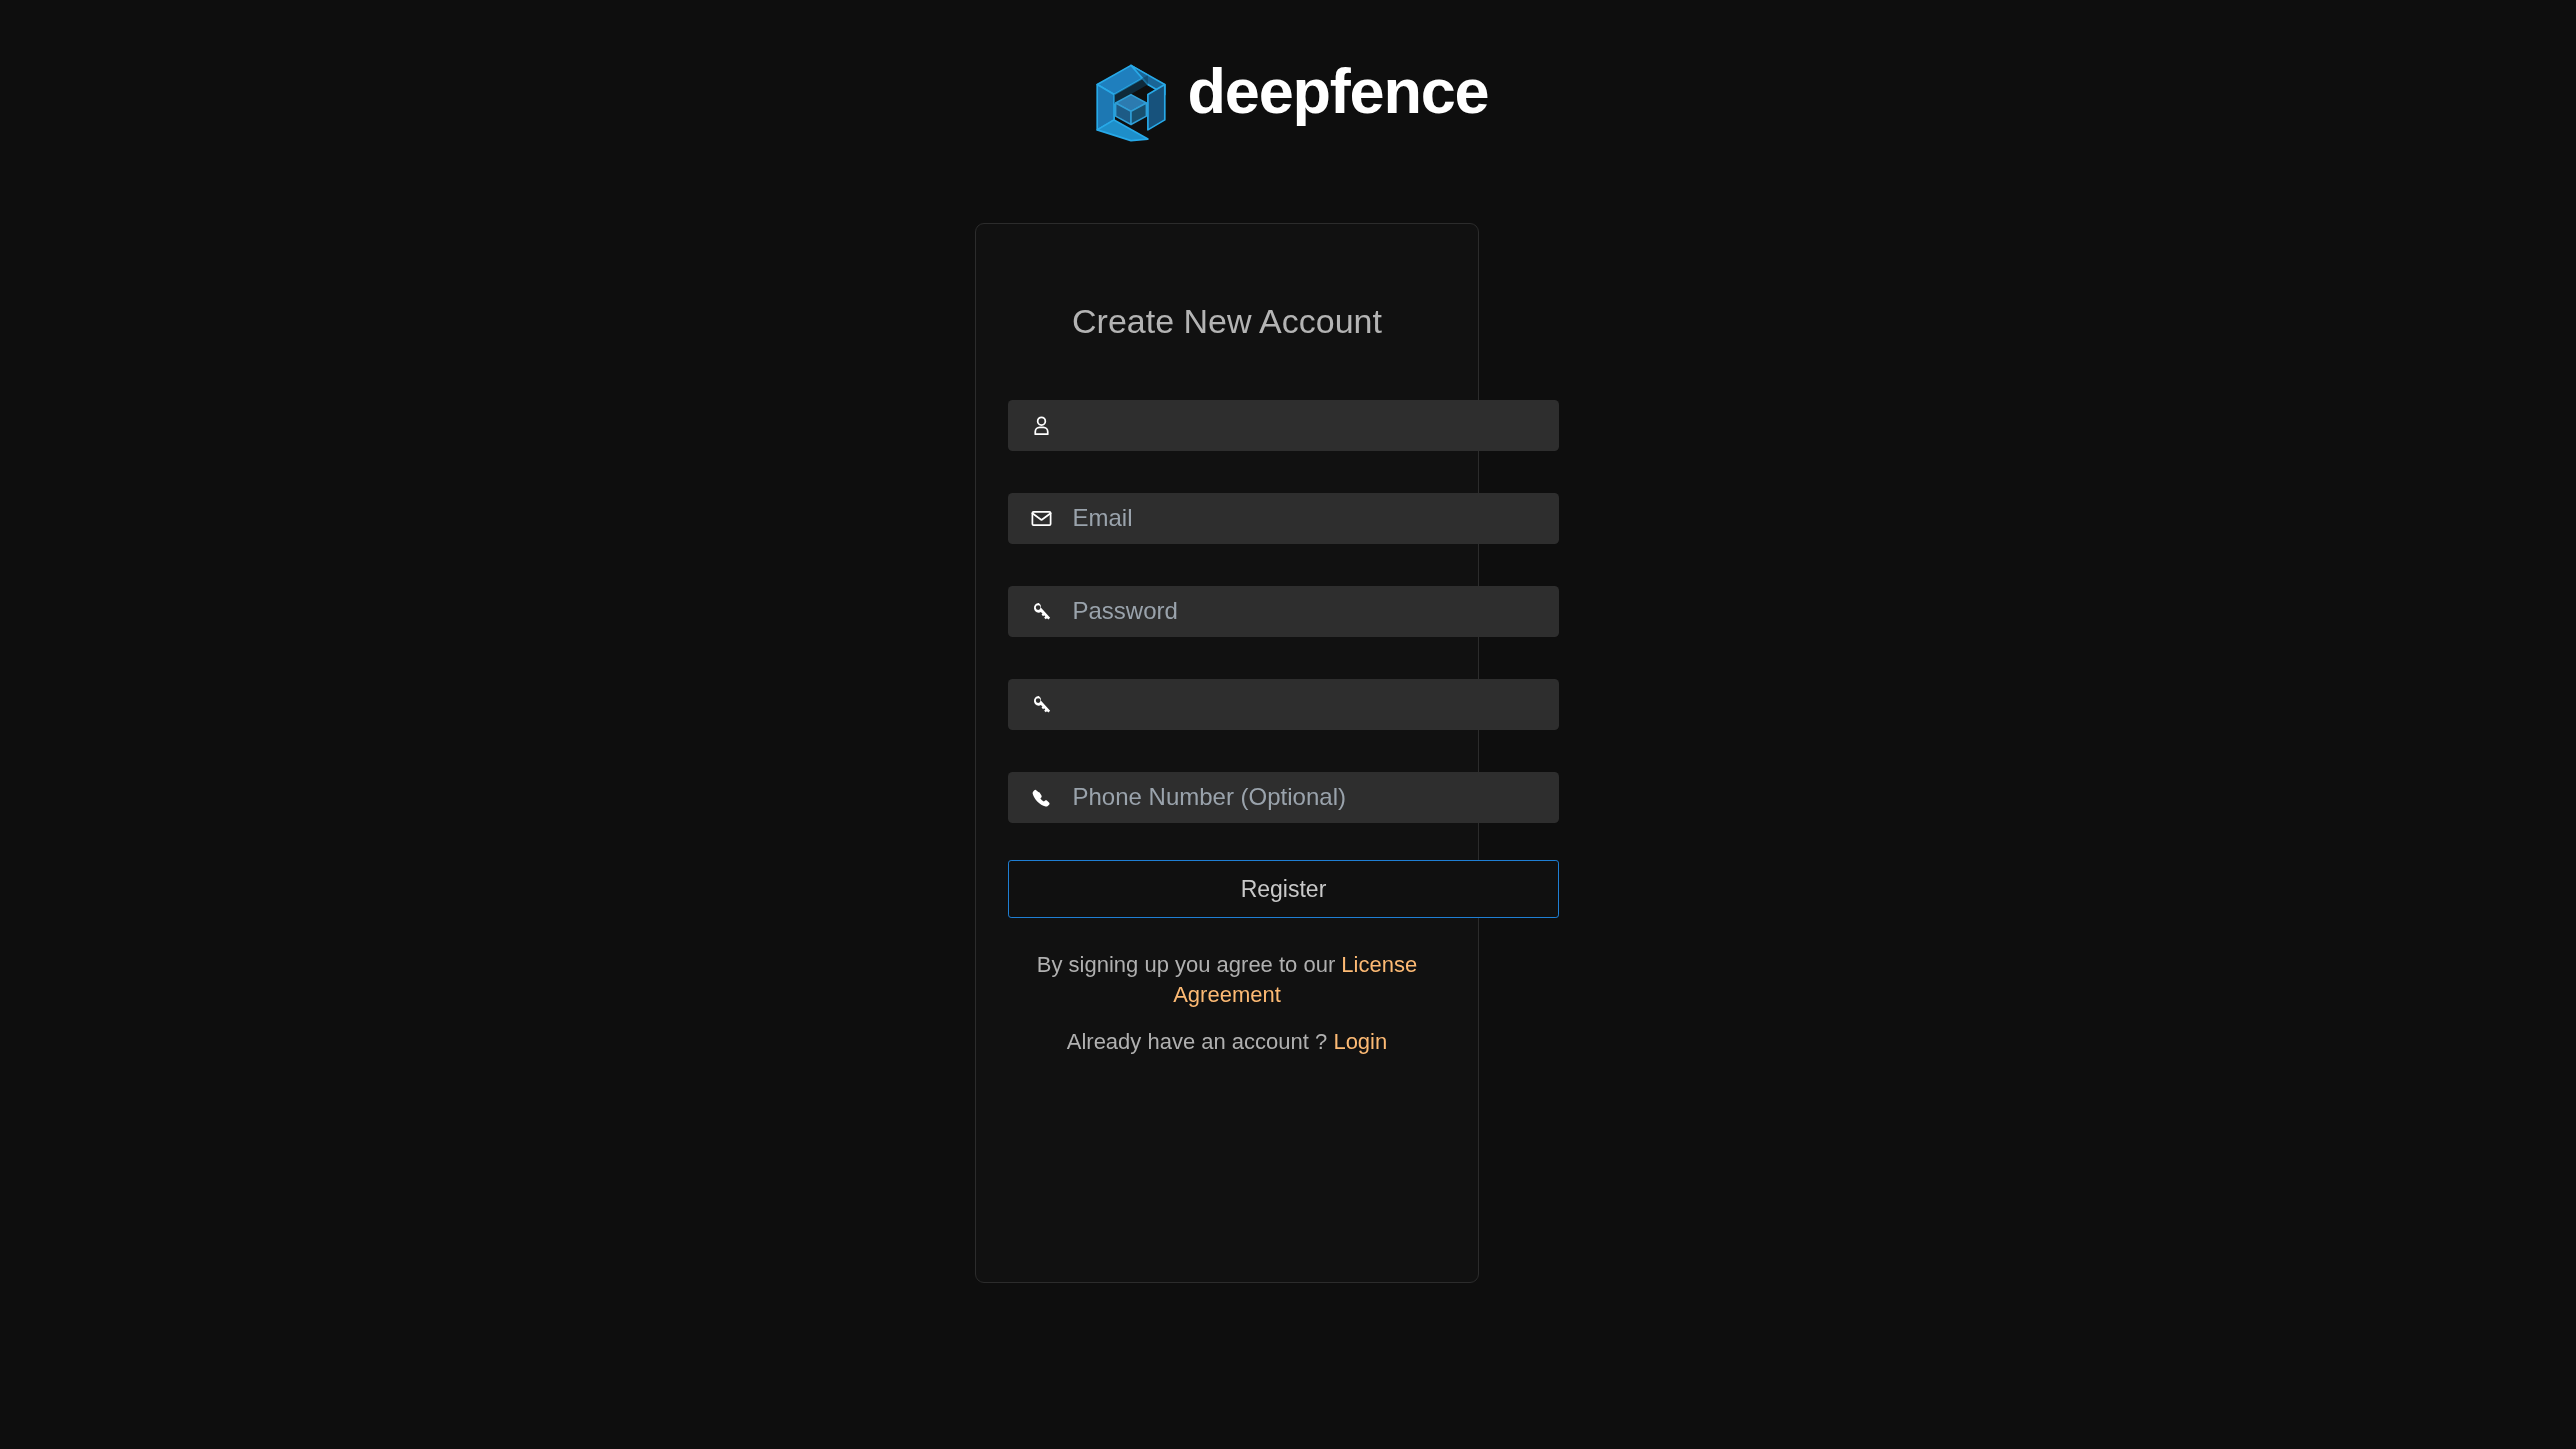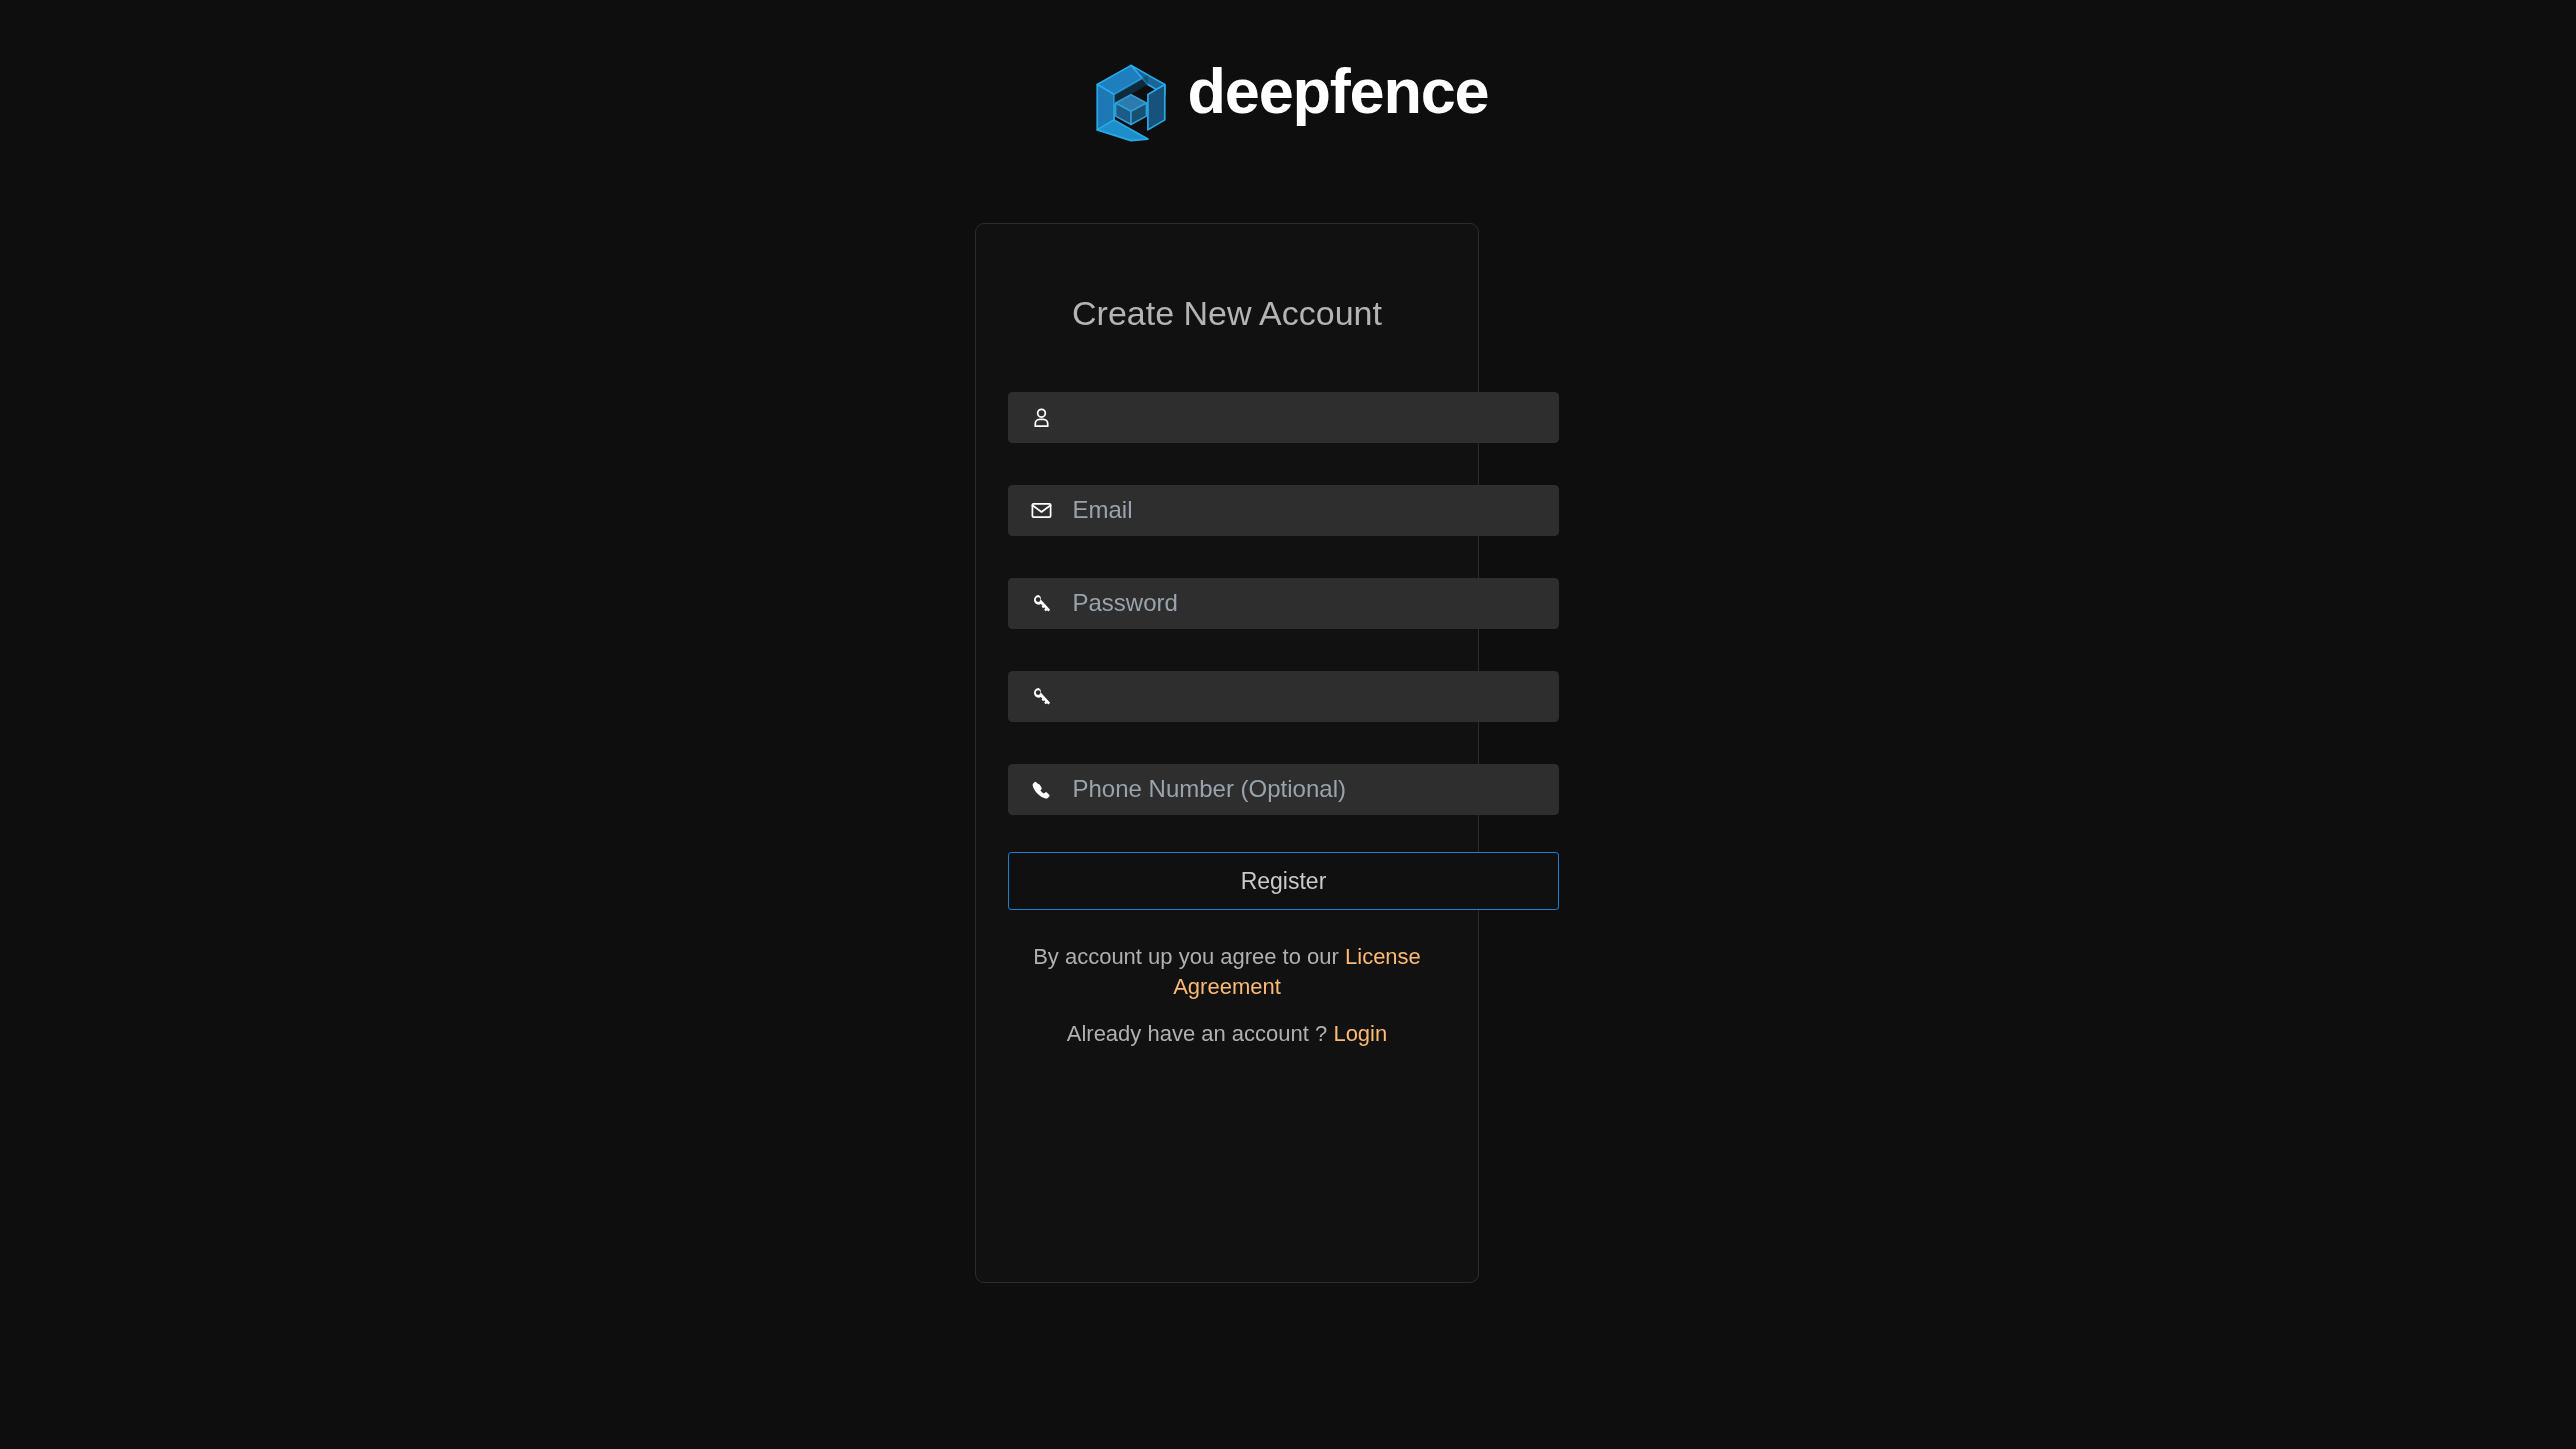--- a/index.html
+++ b/index.html
@@ -48,21 +48,21 @@
   
   .card {
     position: absolute;
     left: 975px;
     top: 223px;
     width: 504px;
     height: 1060px;
     background: #111111;
     border: 0.8px solid #2c2c2c;
     border-radius: 9px;
-    padding: 0 32px;
+    padding: 8px 32px;
   }
 
   .card-title {
     text-align: center;
     color: #b4b4b4;
     font-size: 34px;
     font-weight: 400;
     line-height: 1.2;
     margin-top: 69px;
     margin-bottom: 0;
@@ -223,21 +223,21 @@
         </span>
         <input class="field-input" type="tel" value="" placeholder="Phone Number (Optional)" style="">
       </label>
 
 
       <button class="register-btn" type="submit">Register</button>
     </form>
 
     <div class="footer">
       <div class="footer-line">
-        <span>By account up you agree to our</span>
+        <span>By signing up you agree to our</span>
         <a class="footer-link" href="#">License Agreement</a>
       </div>
       <div class="footer-line">
         <span>Already have an account ?</span>
         <a class="footer-link" href="#">Login</a>
       </div>
     </div>
 
   </div>
 </div>

